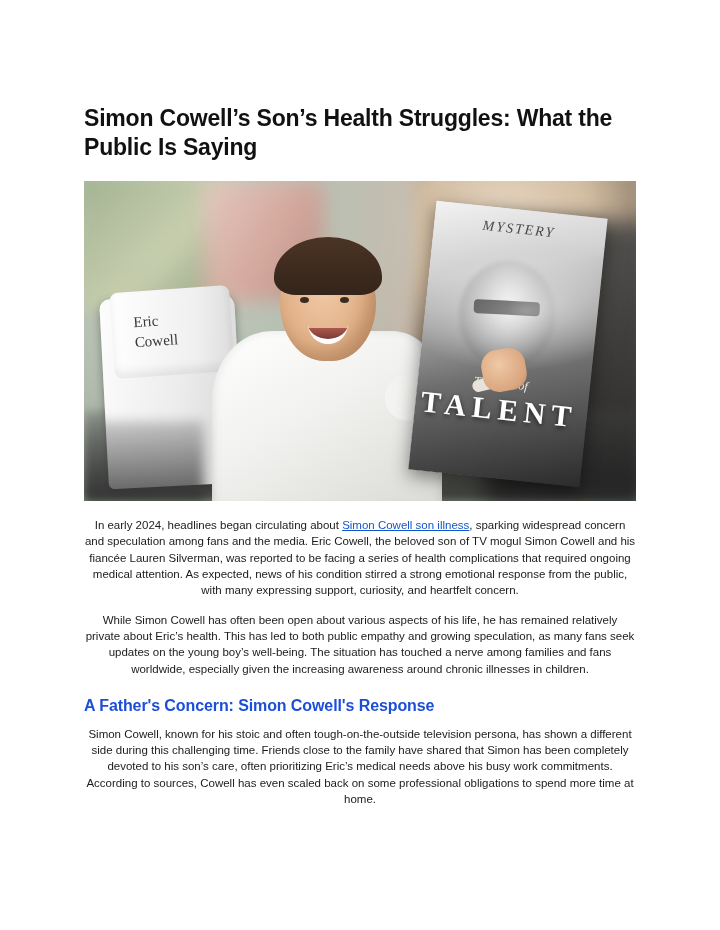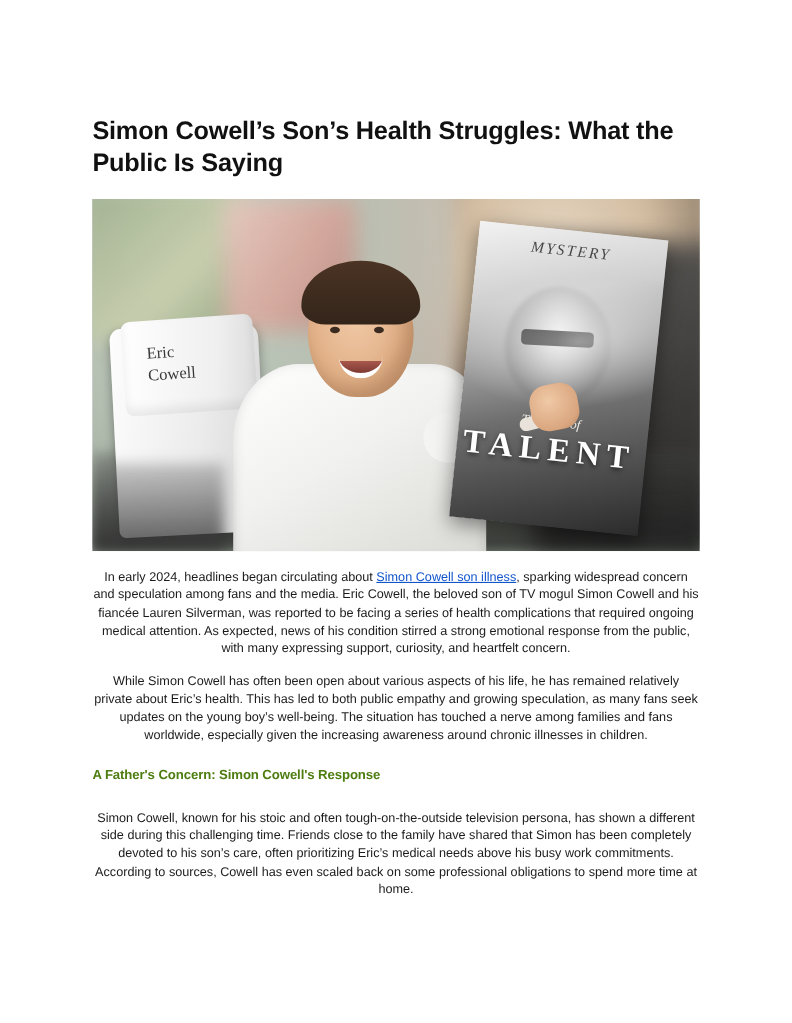--- a/index.html
+++ b/index.html
@@ -270,24 +270,24 @@
     line-height: 1.42;
     color: #1b1b1b;
     margin: 0 0 13px 0;
     text-align: center;
   }
   a.inline-link {
     color: #1155cc;
     text-decoration: underline;
   }
   h2.section-head {
-    font-size: 12px;
+    font-size: 16px;
     font-weight: bold;
-    color: #4d7c0f;
-    margin: 20px 0 25px 0;
+    color: #1d4ed8;
+    margin: 20px 0 11px 0;
     letter-spacing: -0.1px;
   }
 </style>
 </head>
 <body>
 
 <div class="page">
   <div class="content">
 
     <h1 class="doc-title">Simon Cowell’s Son’s Health Struggles: What the Public Is Saying</h1>

